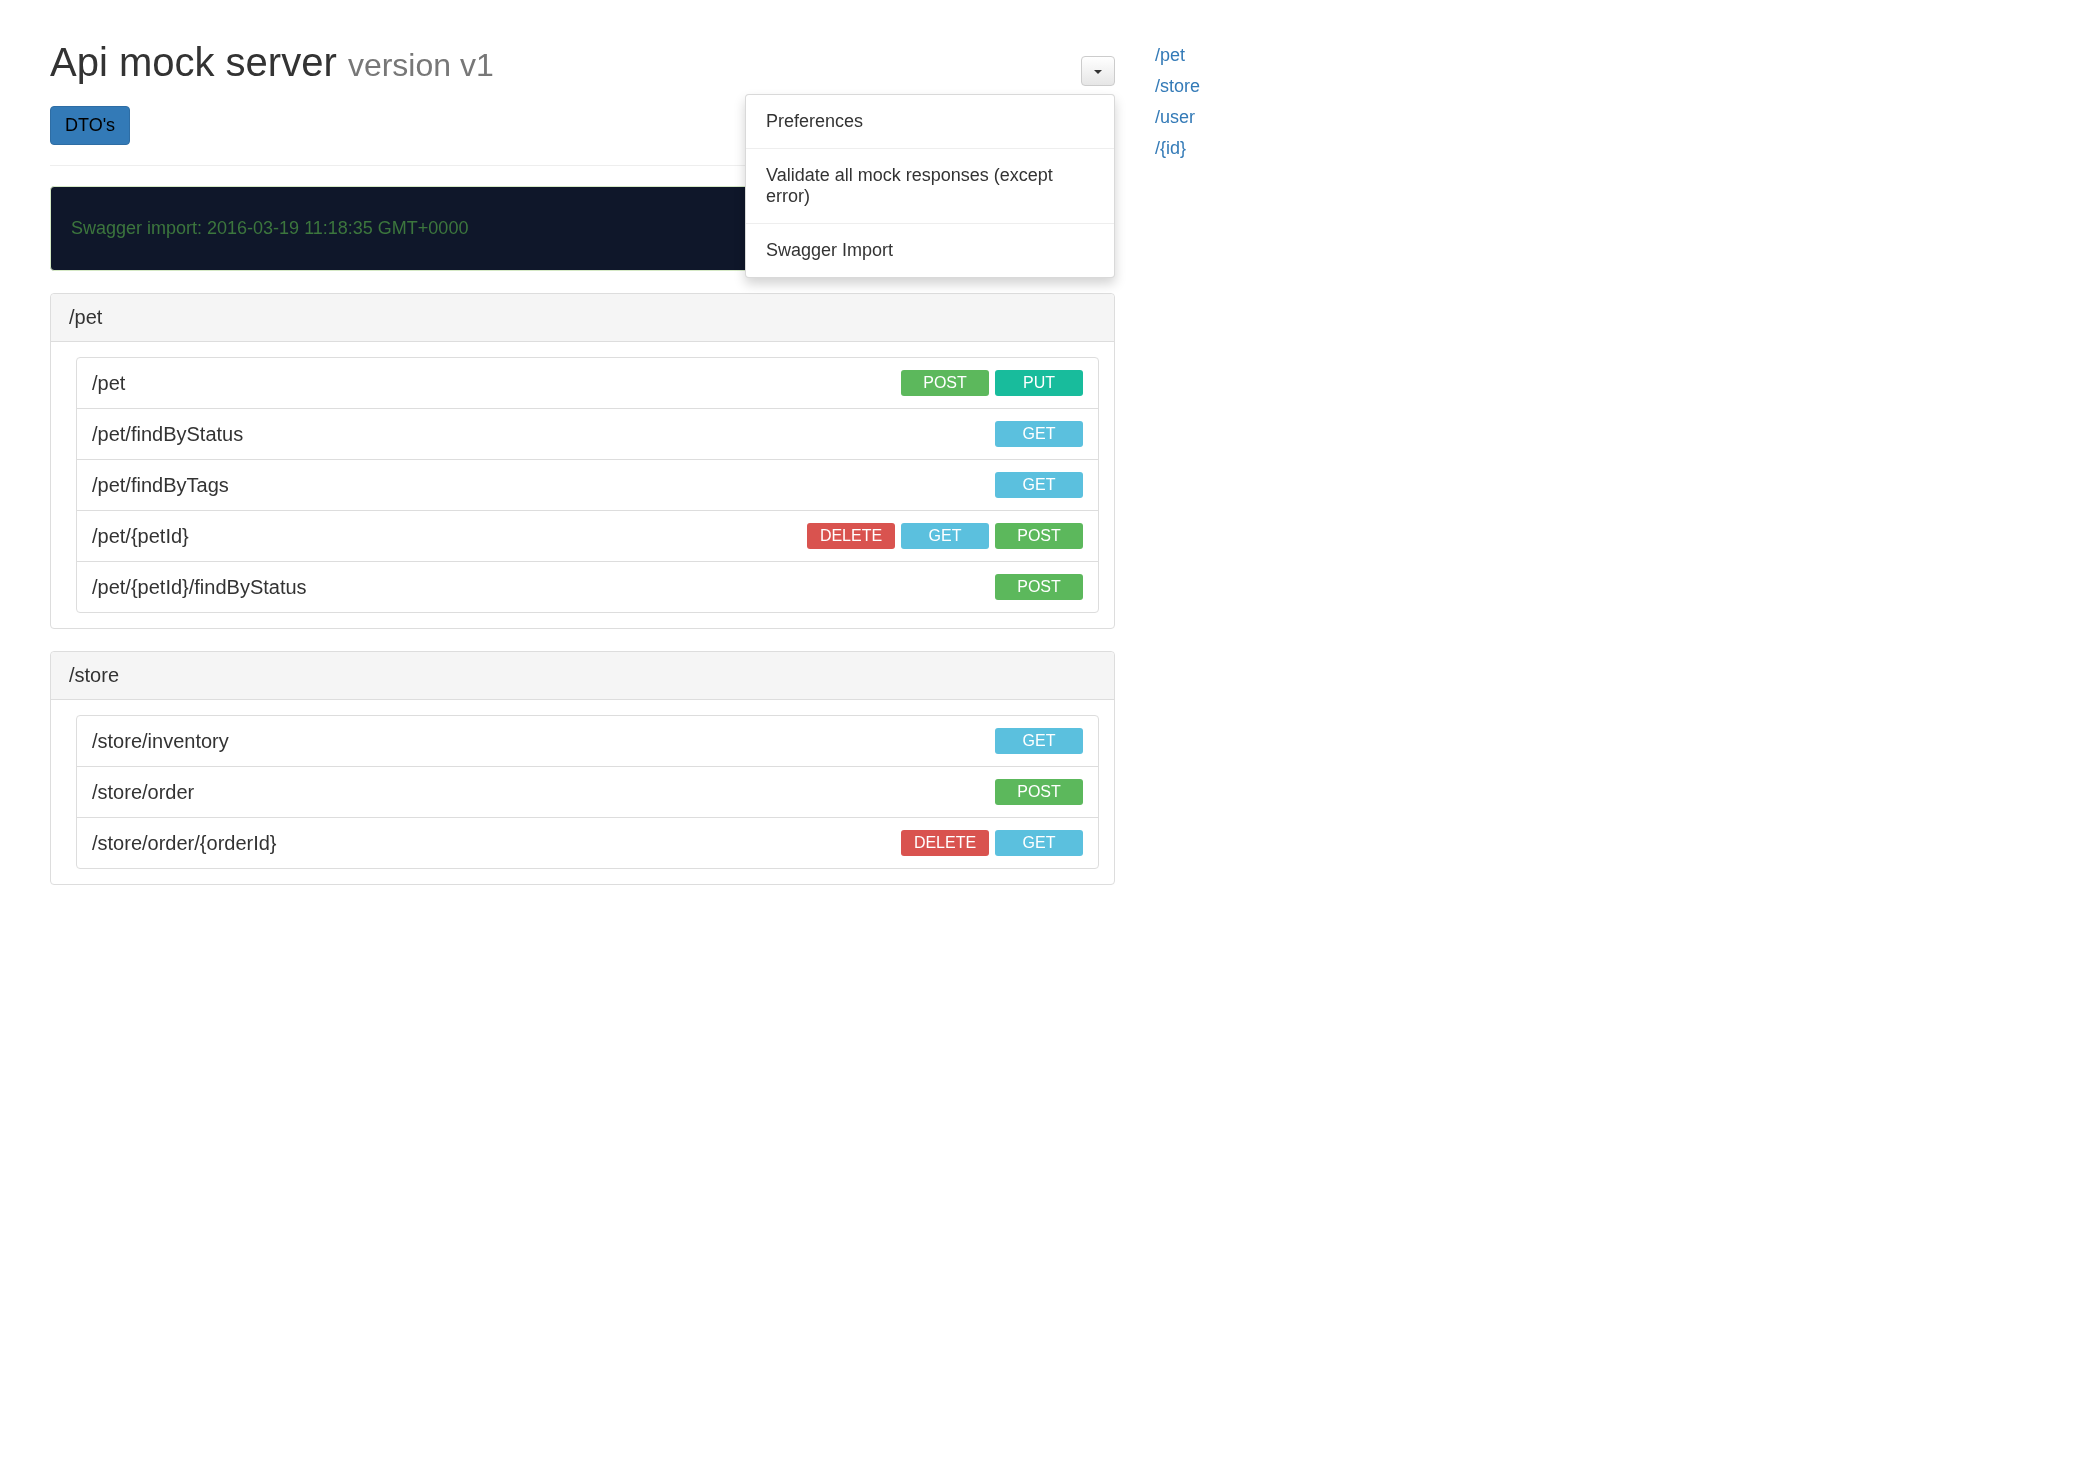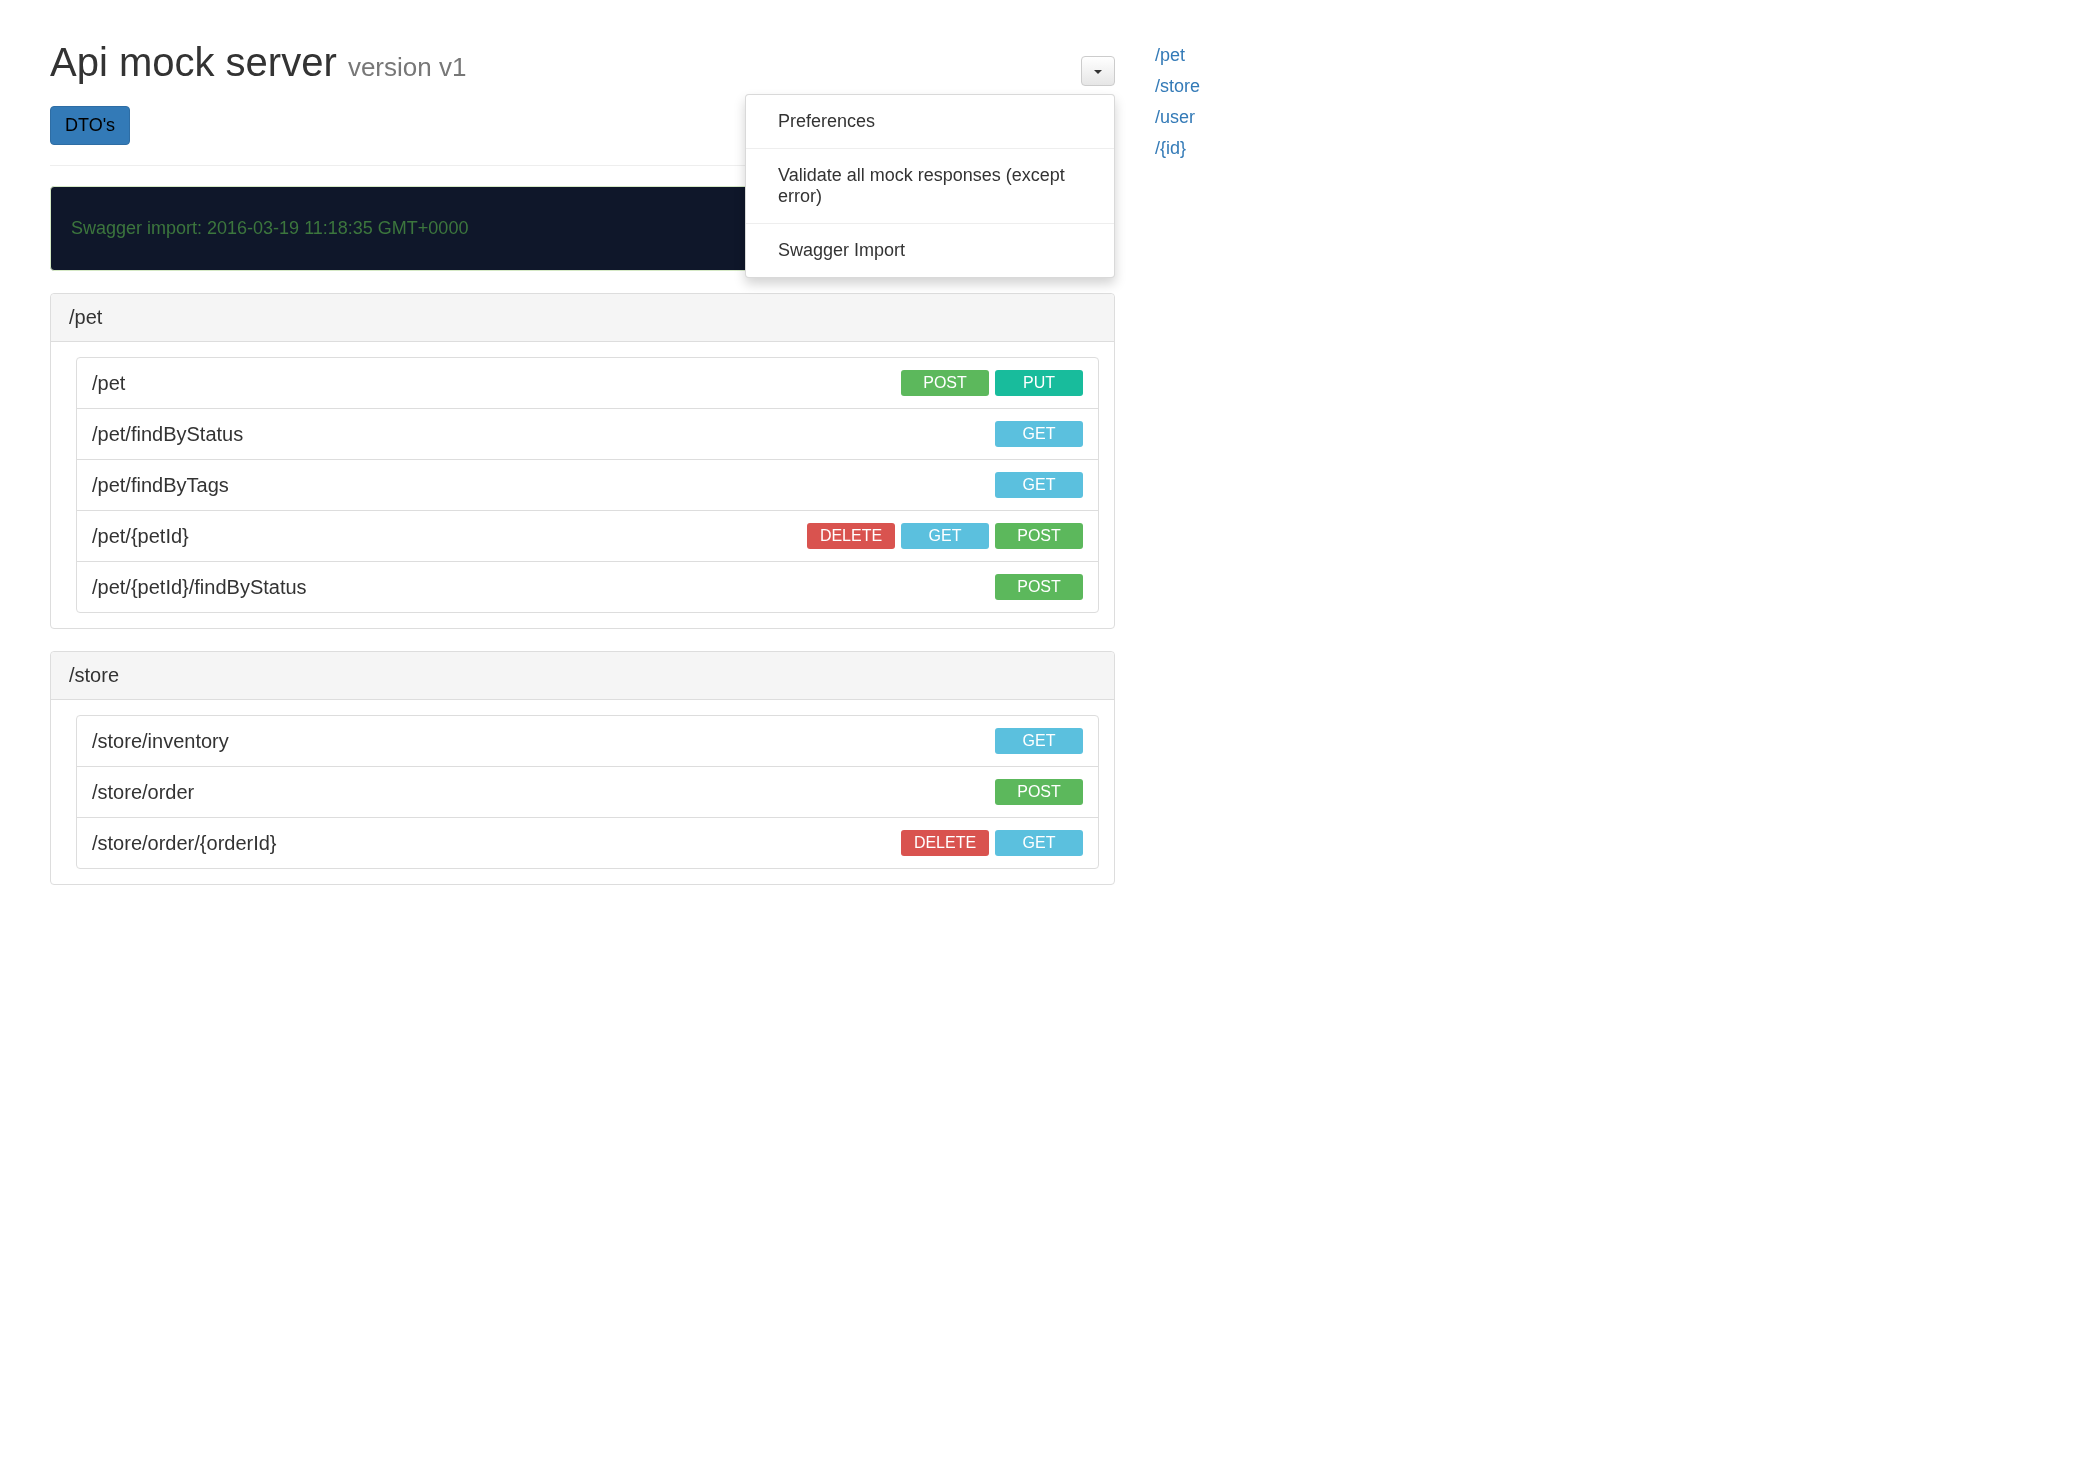--- a/index.html
+++ b/index.html
@@ -39,21 +39,21 @@
     margin-top: 20px;
     margin-bottom: 20px;
   }
   h1 {
     margin: 0;
     font-size: 40px;
     font-weight: 500;
     color: #333;
   }
   h1 small {
-    font-size: 26px;
+    font-size: 32px;
     font-weight: 400;
     color: #777;
   }
   .dropdown-wrapper {
     position: relative;
   }
   .btn-default {
     display: inline-block;
     padding: 6px 12px;
     background-color: #fff;
@@ -85,21 +85,21 @@
     padding: 0;
     margin: 0;
     list-style: none;
   }
   .dropdown-menu li {
     border-bottom: 1px solid #eee;
   }
   .dropdown-menu li:last-child { border-bottom: none; }
   .dropdown-menu a {
     display: block;
-    padding: 16px 32px;
+    padding: 16px 20px;
     color: #333;
     text-decoration: none;
     font-size: 18px;
   }
   .btn-primary {
     display: inline-block;
     padding: 8px 14px;
     background-color: #337ab7;
     color: #000000;
     border: 1px solid #2e6da4;

